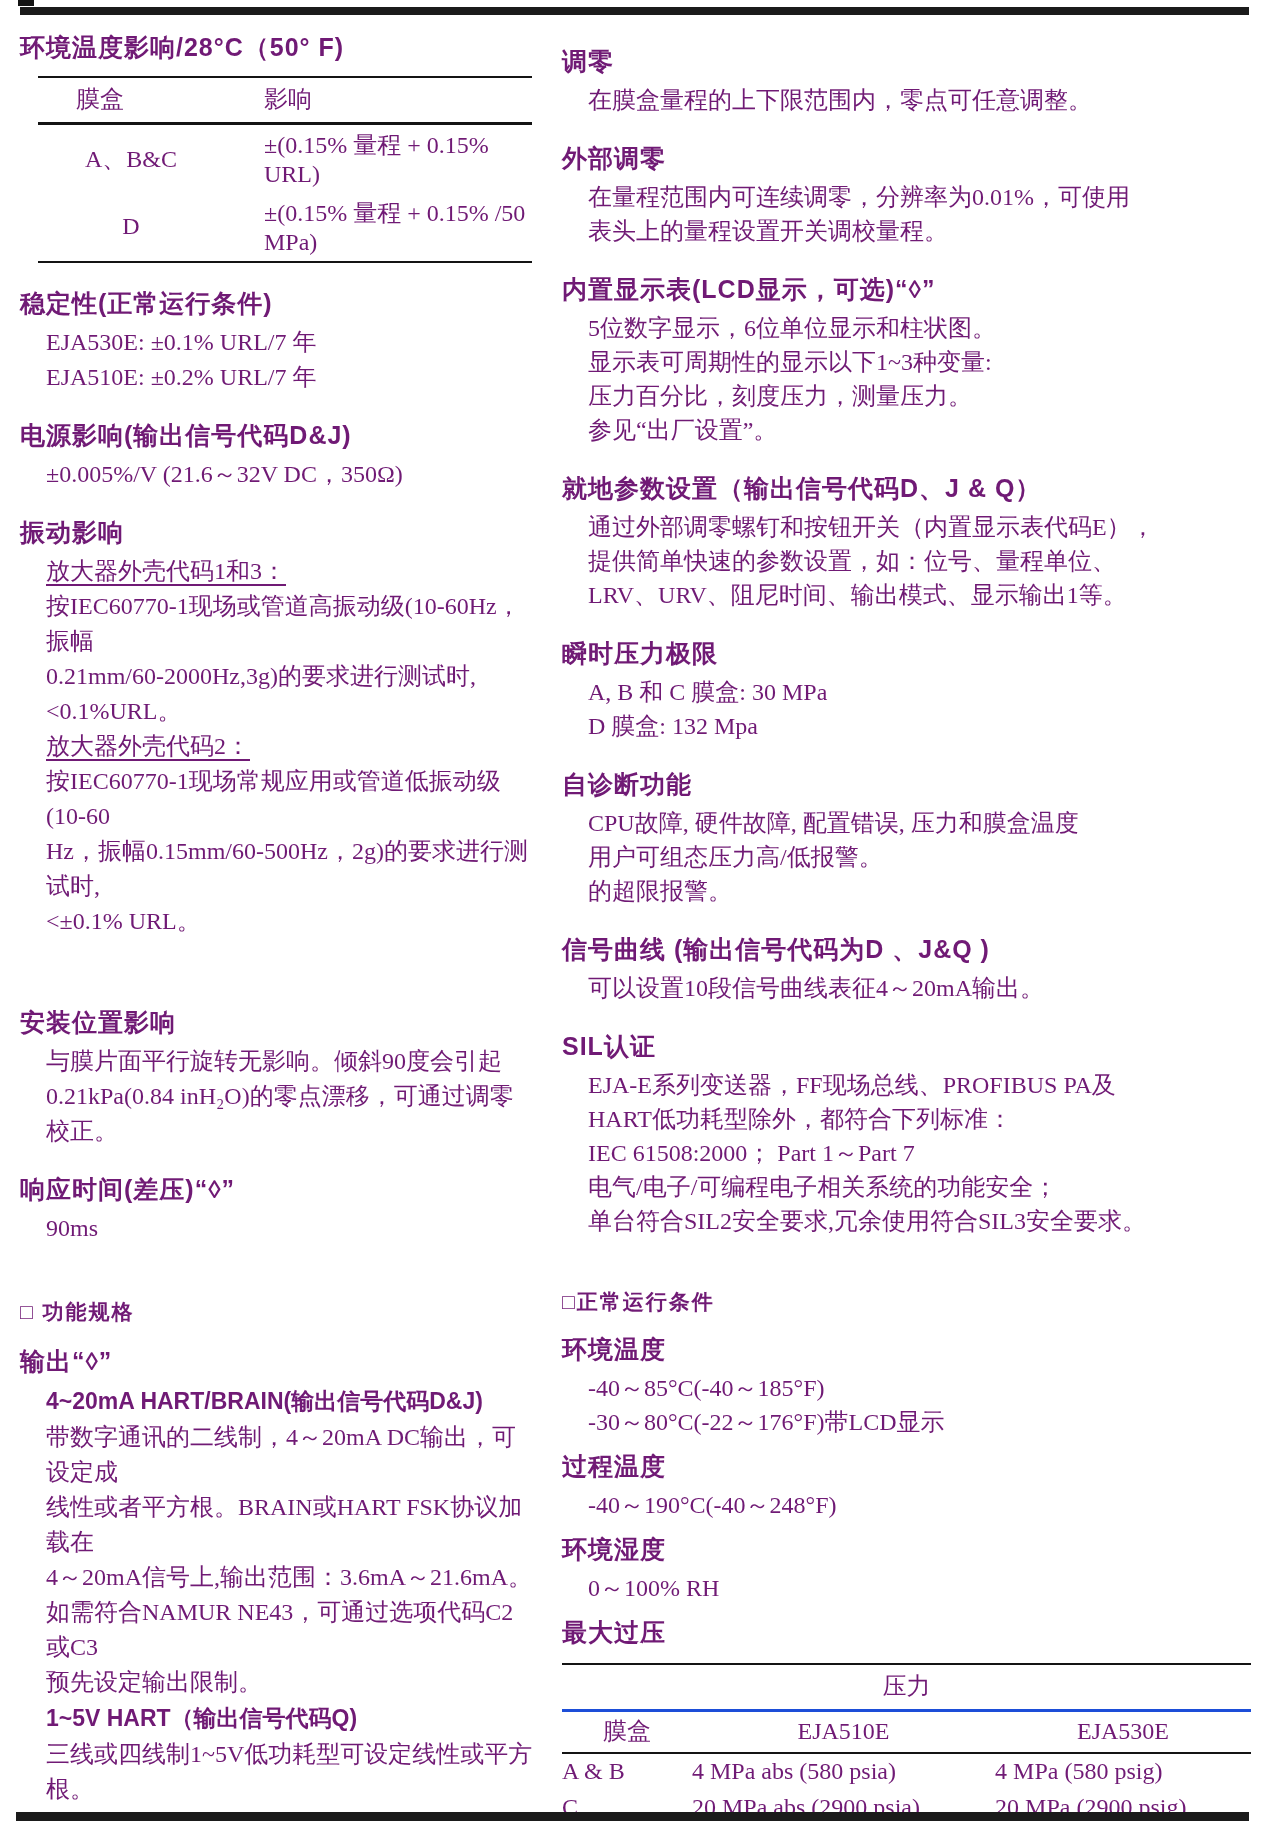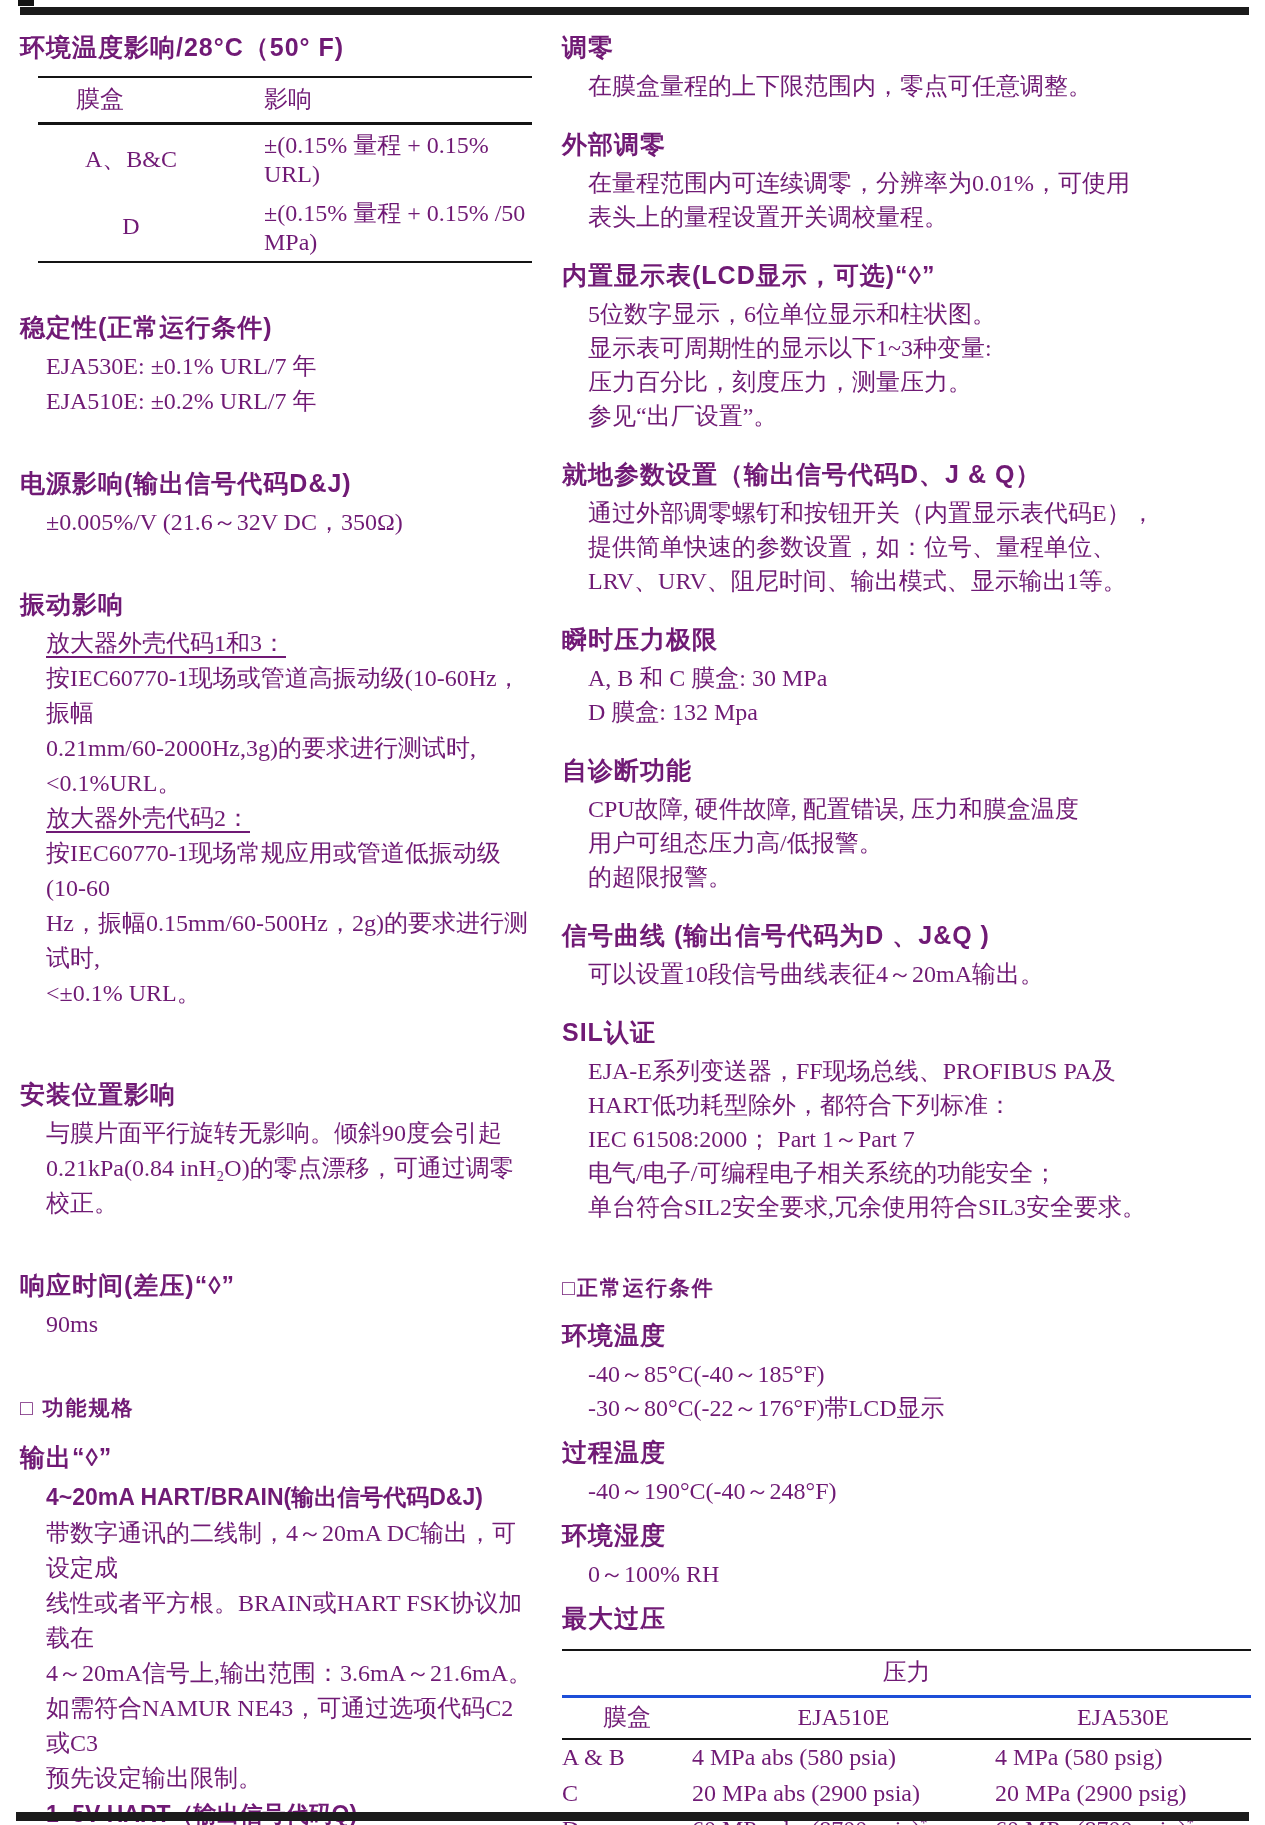--- a/index.html
+++ b/index.html
@@ -9,27 +9,27 @@
     font-family:"Liberation Serif", serif;
   }
   .corner-mark { position:absolute; left:18px; top:0; width:16px; height:6px; background:#141414; }
   .top-rule    { position:absolute; left:20px; right:16px; top:7px; height:8px; background:#1b1b1b; }
   .bottom-rule { position:absolute; left:16px; right:16px; top:1812px; height:9px; background:#1b1b1b; }
 
   .columns { position:absolute; left:20px; top:28px; right:14px; display:flex; gap:26px; }
   .col-left  { width:516px; flex:0 0 auto; }
   .col-right { flex:1 1 auto; }
 
-  .sec { margin-top:47px; }
+  .sec { margin-top:23px; }
   .sec.first { margin-top:2px; }
   .sec.gap-lg { margin-top:66px; }
   .sec.gap-md { margin-top:46px; }
   .sec.tight { margin-top:12px; }
   .col-right .sec { margin-top:24px; }
-  .col-right .sec.first { margin-top:2px; }
+  .col-right .sec.first { margin-top:16px; }
   .col-right .sec.gap-md { margin-top:44px; }
   .col-right .sec.tight { margin-top:10px; }
 
   .sec-h {
     font-family:"Liberation Sans", sans-serif; font-weight:bold;
     font-size:25px; line-height:34px; margin:0 0 5px 0; letter-spacing:1px;
   }
   .big-h {
     font-family:"Liberation Sans", sans-serif; font-weight:bold;
     font-size:21px; line-height:40px; margin:0 0 6px 0; letter-spacing:2px;

